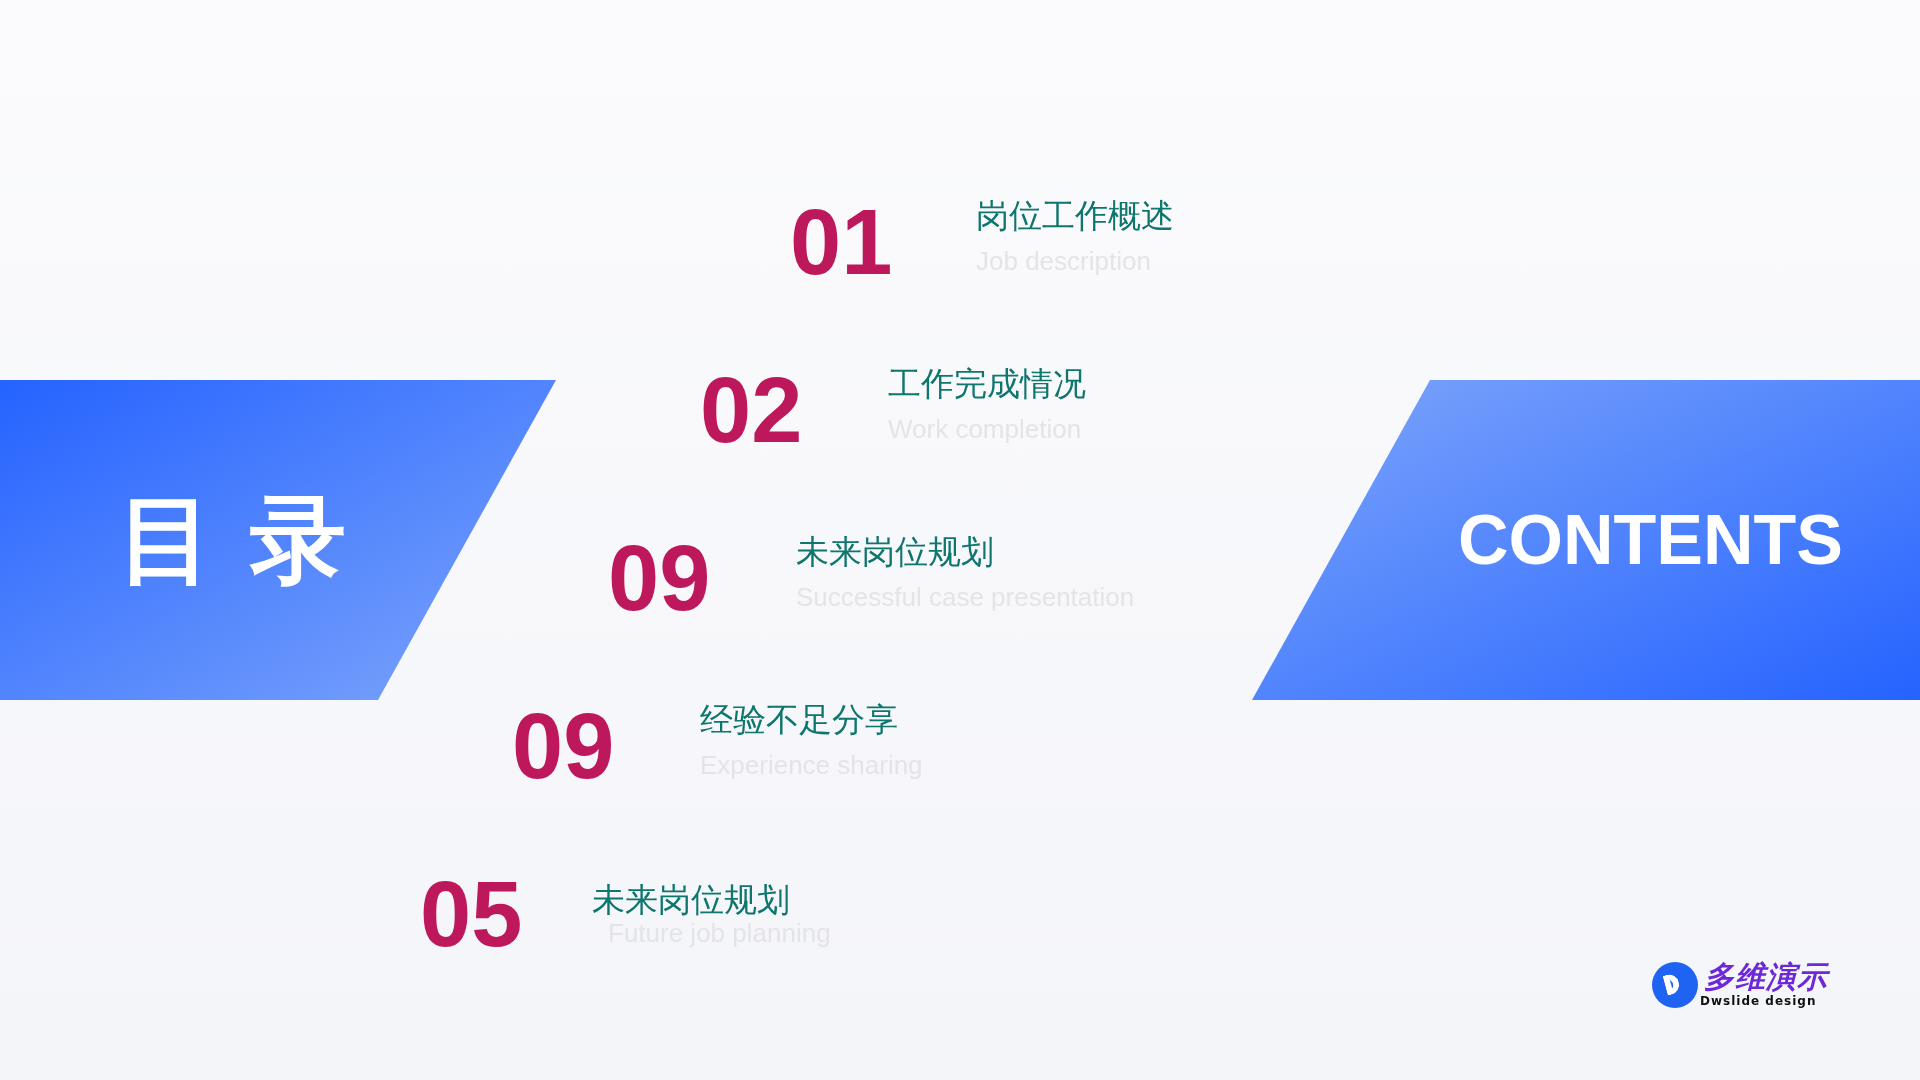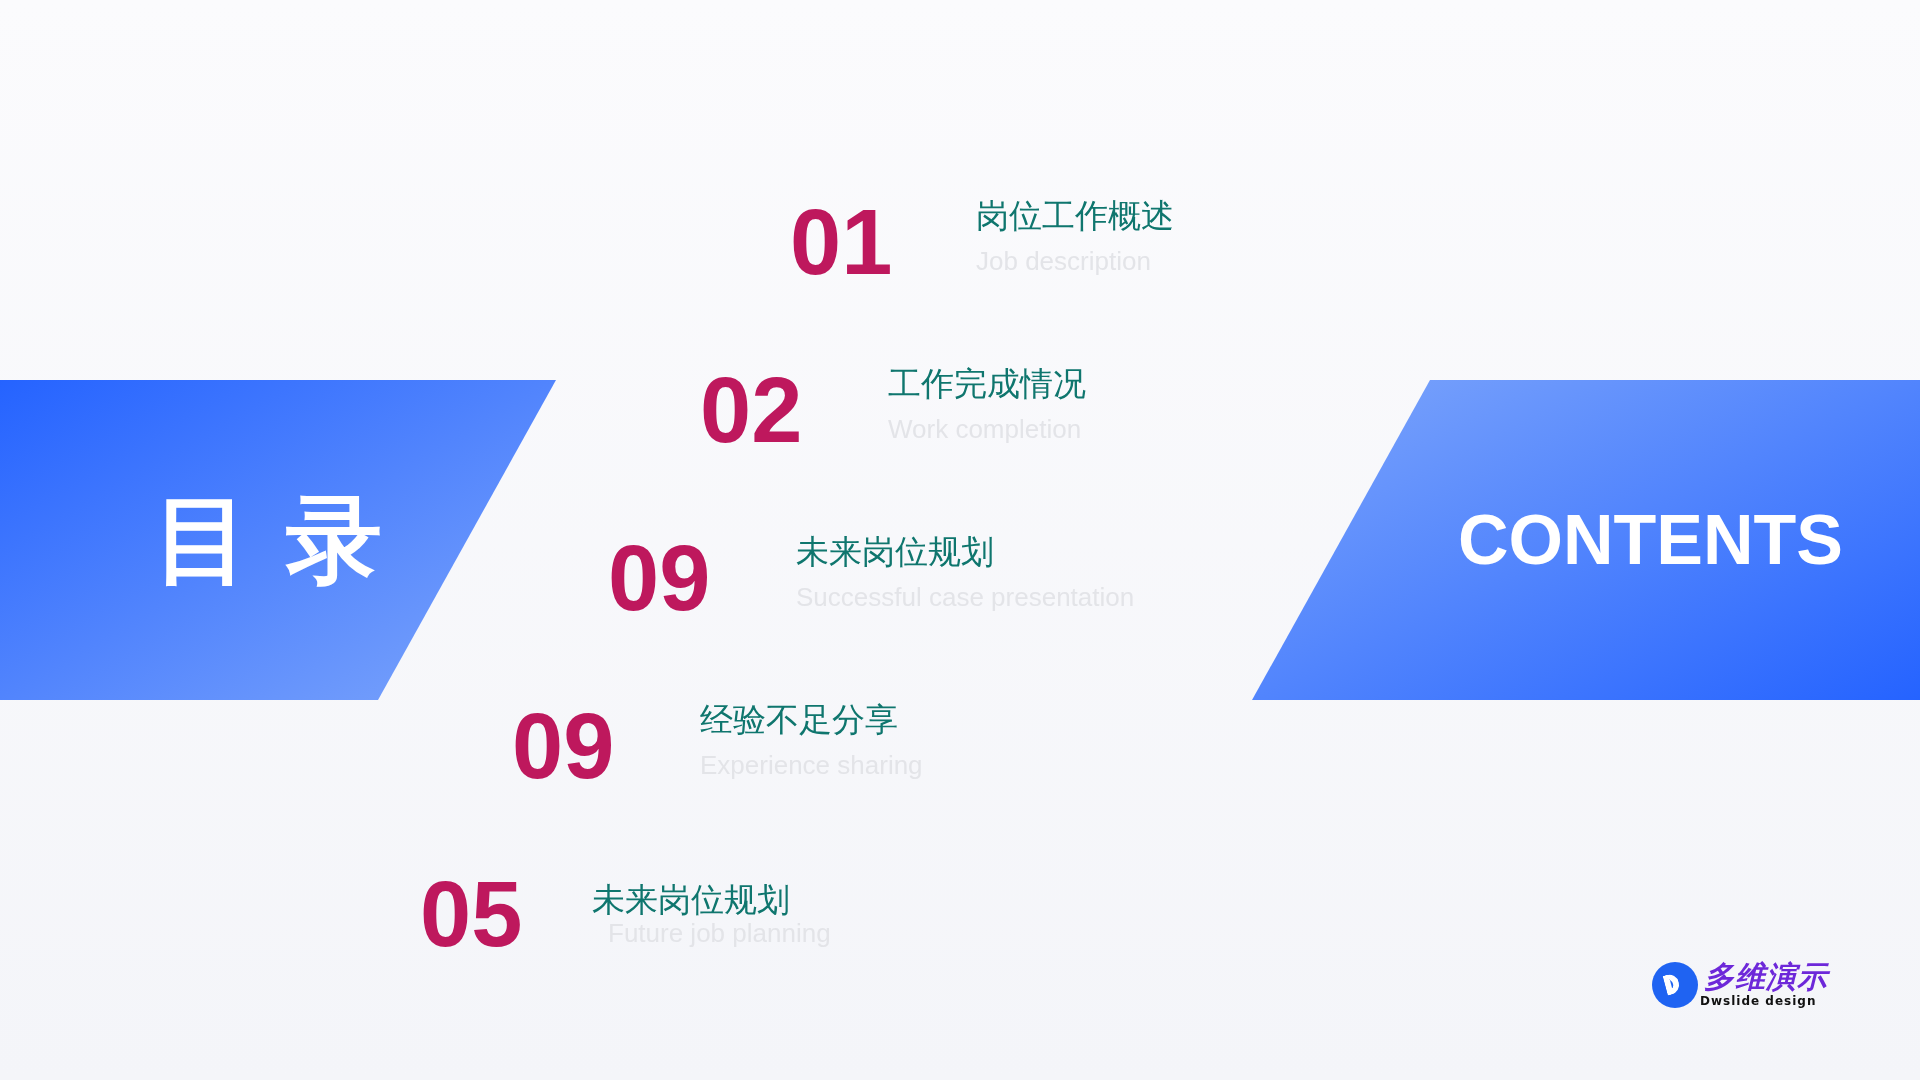--- a/index.html
+++ b/index.html
@@ -9,21 +9,20 @@
       font-family: "Liberation Sans", "DejaVu Sans", sans-serif;
     }
     .banner { position: absolute; }
     .banner svg { position: absolute; left: 0; top: 0; }
     .banner-left { left: 0; top: 380px; width: 556px; height: 320px; }
     .banner-right { left: 1252px; top: 380px; width: 668px; height: 276px; }
     .banner-title-cn {
       position: absolute; left: 118px; top: 0; height: 320px; line-height: 320px;
       color: #fff; font-size: 96px; font-weight: bold; letter-spacing: 36px;
       font-family: "DejaVu Sans", sans-serif;
-      margin-left: 36px;
     }
     .banner-title-en {
       position: absolute; left: 206px; top: 0; height: 320px; line-height: 320px;
       color: #fff; font-size: 70px; font-weight: bold; letter-spacing: 0px;
       font-family: "Liberation Sans", sans-serif;
     }
     .item { position: absolute; }
     .item .num {
       position: absolute; left: 0; top: 0;
       color: #be185d; font-size: 92px; line-height: 92px;

